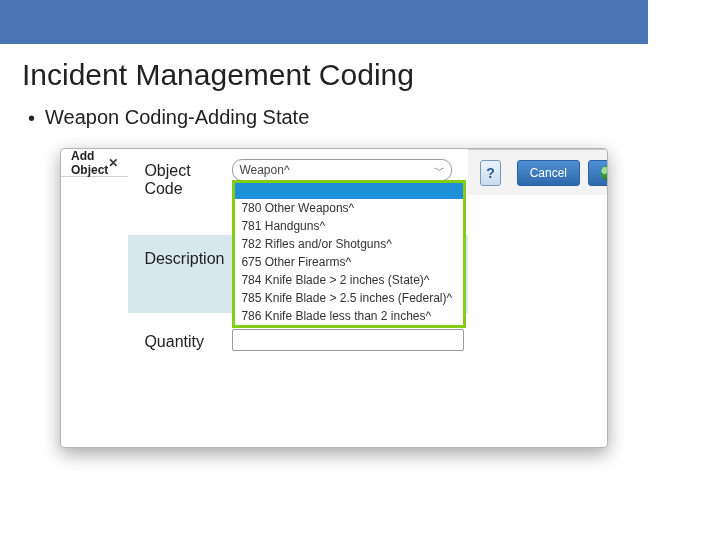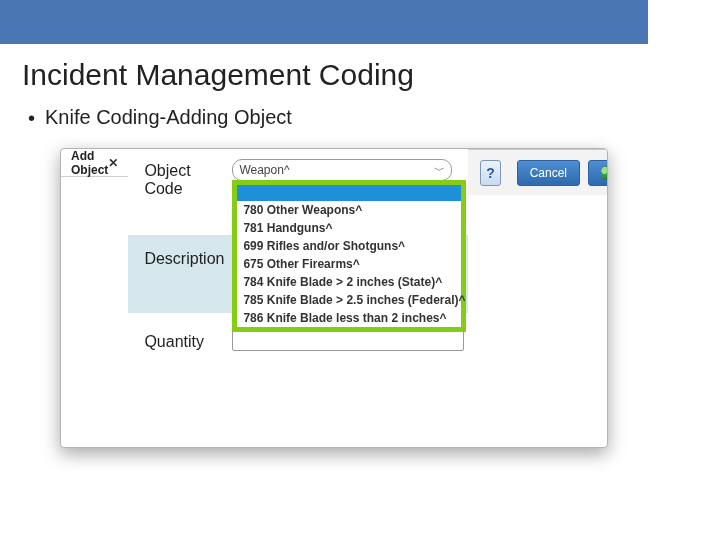--- a/index.html
+++ b/index.html
@@ -27,22 +27,22 @@
   .label-col { width: 88px; color: #222; padding-top: 3px; font-size: 16px; }
   .field-col { flex: 1; position: relative; }
   .select-input {
     width: 220px; height: 22px; border: 1px solid #9a9a9a; background: #fff;
     display: flex; align-items: center; justify-content: space-between;
     padding: 0 4px 0 6px; font-size: 12px; color: #444; border-radius: 10px;
   }
   .chevron { width: 16px; text-align: center; color: #555; font-size: 11px; }
   .dropdown {
     position: absolute; top: 21px; left: 0; width: 234px;
-    background: #fff; border: 5px solid #84cc16; z-index: 10;
-    font-size: 12px; color: #333; font-weight: bold;
+    background: #fff; border: 3px solid #84cc16; z-index: 10;
+    font-size: 12px; color: #333;
   }
   .dropdown .optrow { padding: 2px 6px; white-space: nowrap; }
   .dropdown .optrow.selected { background: #1e90d8; color: #fff; height: 16px; }
   .desc-band {
     position: absolute; left: 0; right: 0; top: 86px; height: 78px;
     background: #d6e7ee;
   }
   .desc-row { position: absolute; left: 16px; right: 16px; top: 98px; display: flex; align-items: flex-start; }
   .desc-text {
     flex: 1; height: 54px; border: 1px solid #8b8b8b; background: #fff;
@@ -80,21 +80,21 @@
   }
 </style>
 </head>
 <body>
 
 <div class="slide">
   <div class="top-band"></div>
   <div class="slide-title">Incident Management Coding</div>
   <div class="bullet-row">
     <span class="bullet-dot">•</span>
-    <span>Knife Coding-Adding Object</span>
+    <span>Weapon Coding-Adding State</span>
   </div>
 
   <div class="dialog-wrap">
     <div class="dialog">
       <div class="dialog-title">
         <span>Add Object</span>
         <span class="close-icon">✕</span>
       </div>
 
       <div class="content">
@@ -105,21 +105,21 @@
           <div class="label-col">Object Code</div>
           <div class="field-col">
             <div class="select-input">
               <span>Weapon^</span>
               <span class="chevron">﹀</span>
             </div>
             <div class="dropdown">
               <div class="optrow selected"></div>
               <div class="optrow">780 Other Weapons^</div>
               <div class="optrow">781 Handguns^</div>
-              <div class="optrow">699 Rifles and/or Shotguns^</div>
+              <div class="optrow">782 Rifles and/or Shotguns^</div>
               <div class="optrow">675 Other Firearms^</div>
               <div class="optrow">784 Knife Blade &gt; 2 inches (State)^</div>
               <div class="optrow">785 Knife Blade &gt; 2.5 inches (Federal)^</div>
               <div class="optrow">786 Knife Blade less than 2 inches^</div>
             </div>
           </div>
         </div>
 
         <div class="desc-row">
           <div class="label-col">Description</div>

